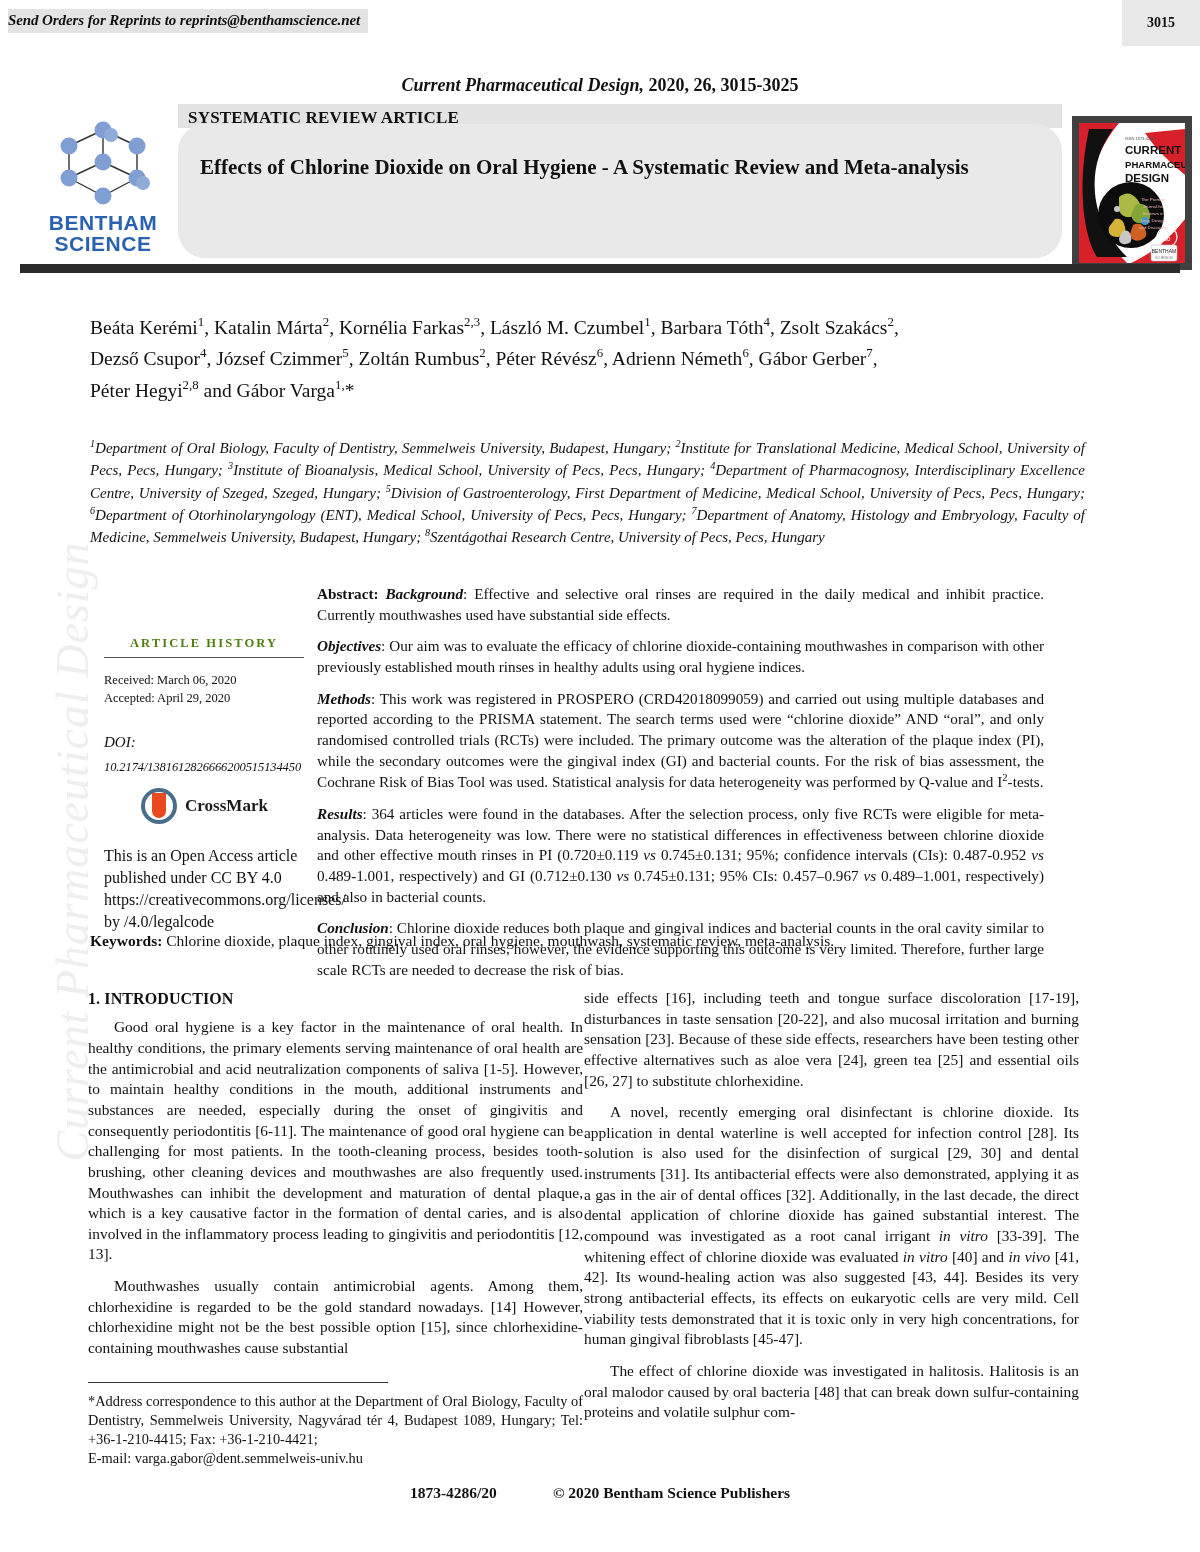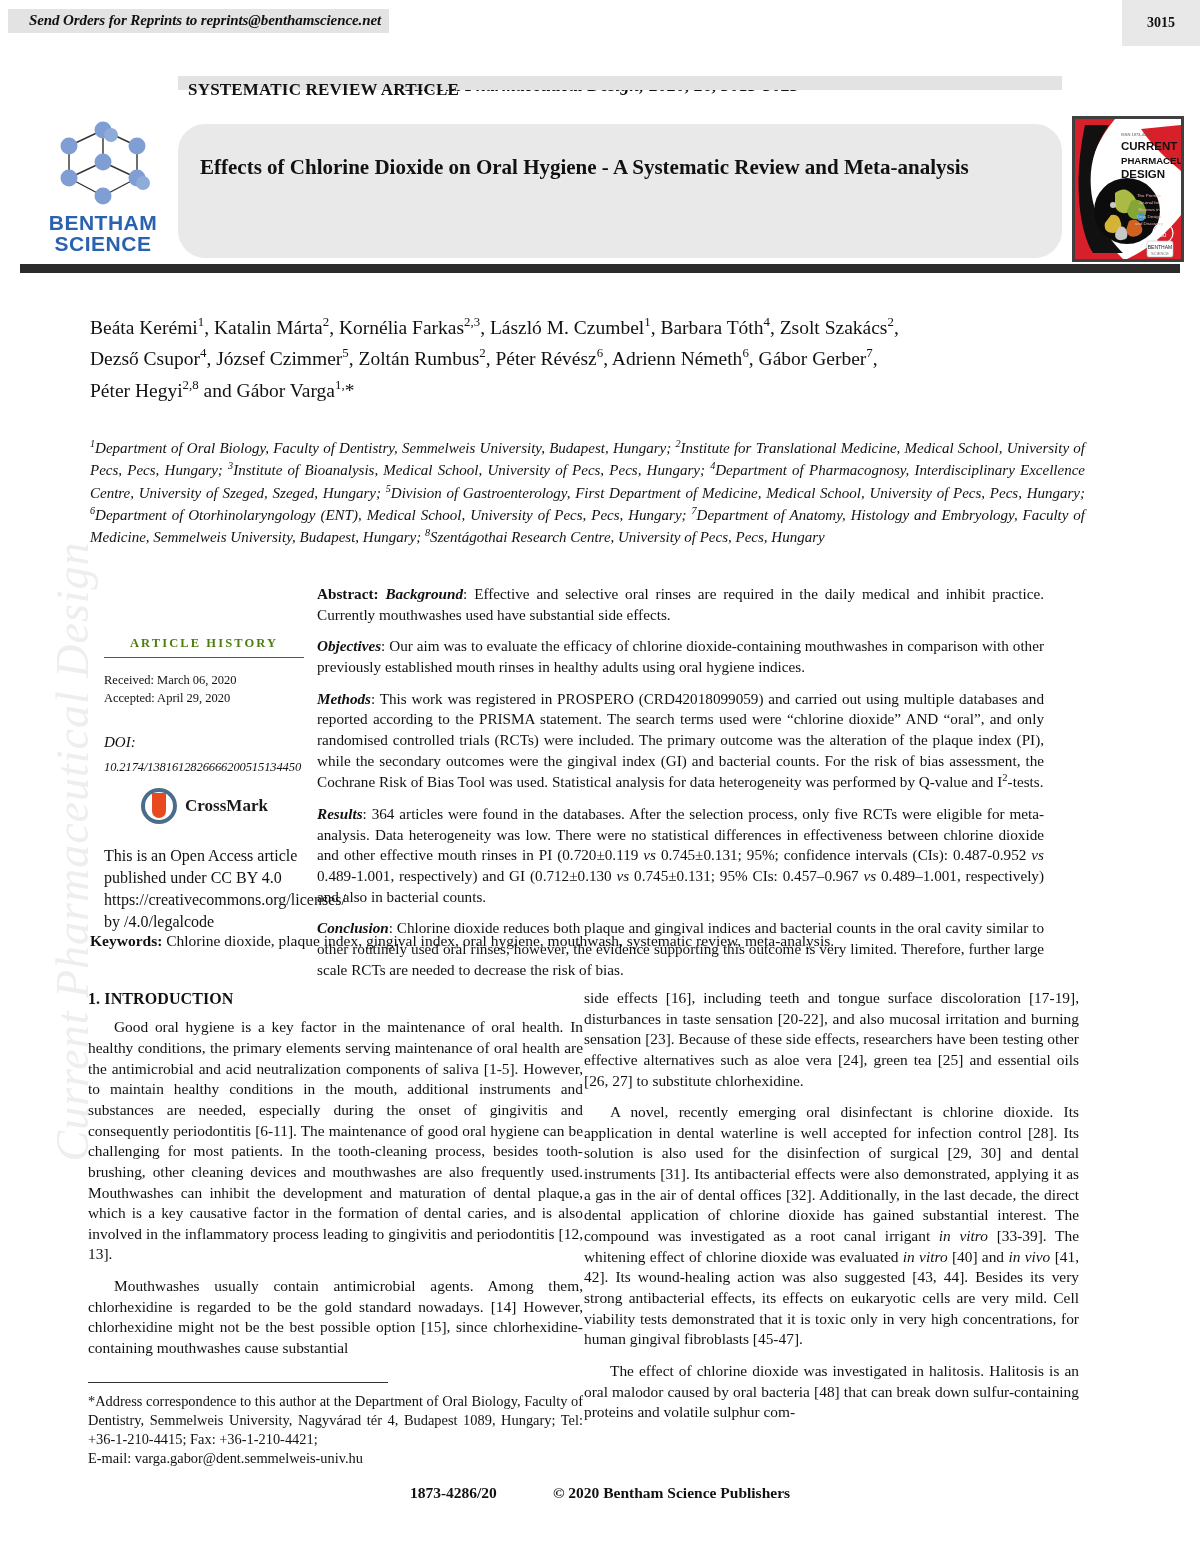--- a/index.html
+++ b/index.html
@@ -37,21 +37,21 @@
     pointer-events: none;
     user-select: none;
   }
 
   
   .reprint-bar {
     position: absolute;
     left: 8px;
     top: 9px;
     background: #e3e3e3;
-    padding: 3px 8px 4px 21px;
+    padding: 3px 8px 4px 0;
     font-family: "Liberation Serif", serif;
     font-style: italic;
     font-weight: bold;
     font-size: 15px;
     letter-spacing: -0.1px;
     color: #111;
   }
   .page-number-box {
     position: absolute;
     right: 0px;
@@ -80,23 +80,23 @@
     color: #111;
   }
   .journal-line .plain {
     font-style: normal;
   }
 
   
   .article-type {
     position: absolute;
     left: 178px;
-    top: 76px;
+    top: 104px;
     width: 884px;
-    height: 14px;
+    height: 24px;
     background: #e3e3e3;
     box-sizing: border-box;
     padding: 4px 0 0 10px;
     font-weight: bold;
     font-size: 17px;
     letter-spacing: 0.2px;
     color: #111;
   }
   .title-panel {
     position: absolute;
@@ -148,21 +148,21 @@
 
   
   .cover-thumb {
     position: absolute;
     left: 1072px;
     top: 116px;
     width: 106px;
     height: 140px;
     background: #ffffff;
     overflow: hidden;
-    border: 3px solid #404040;
+    border: 7px solid #404040;
   }
 
   
   .authors {
     position: absolute;
     left: 90px;
     top: 312px;
     width: 1000px;
     font-size: 19.5px;
     line-height: 1.58;

